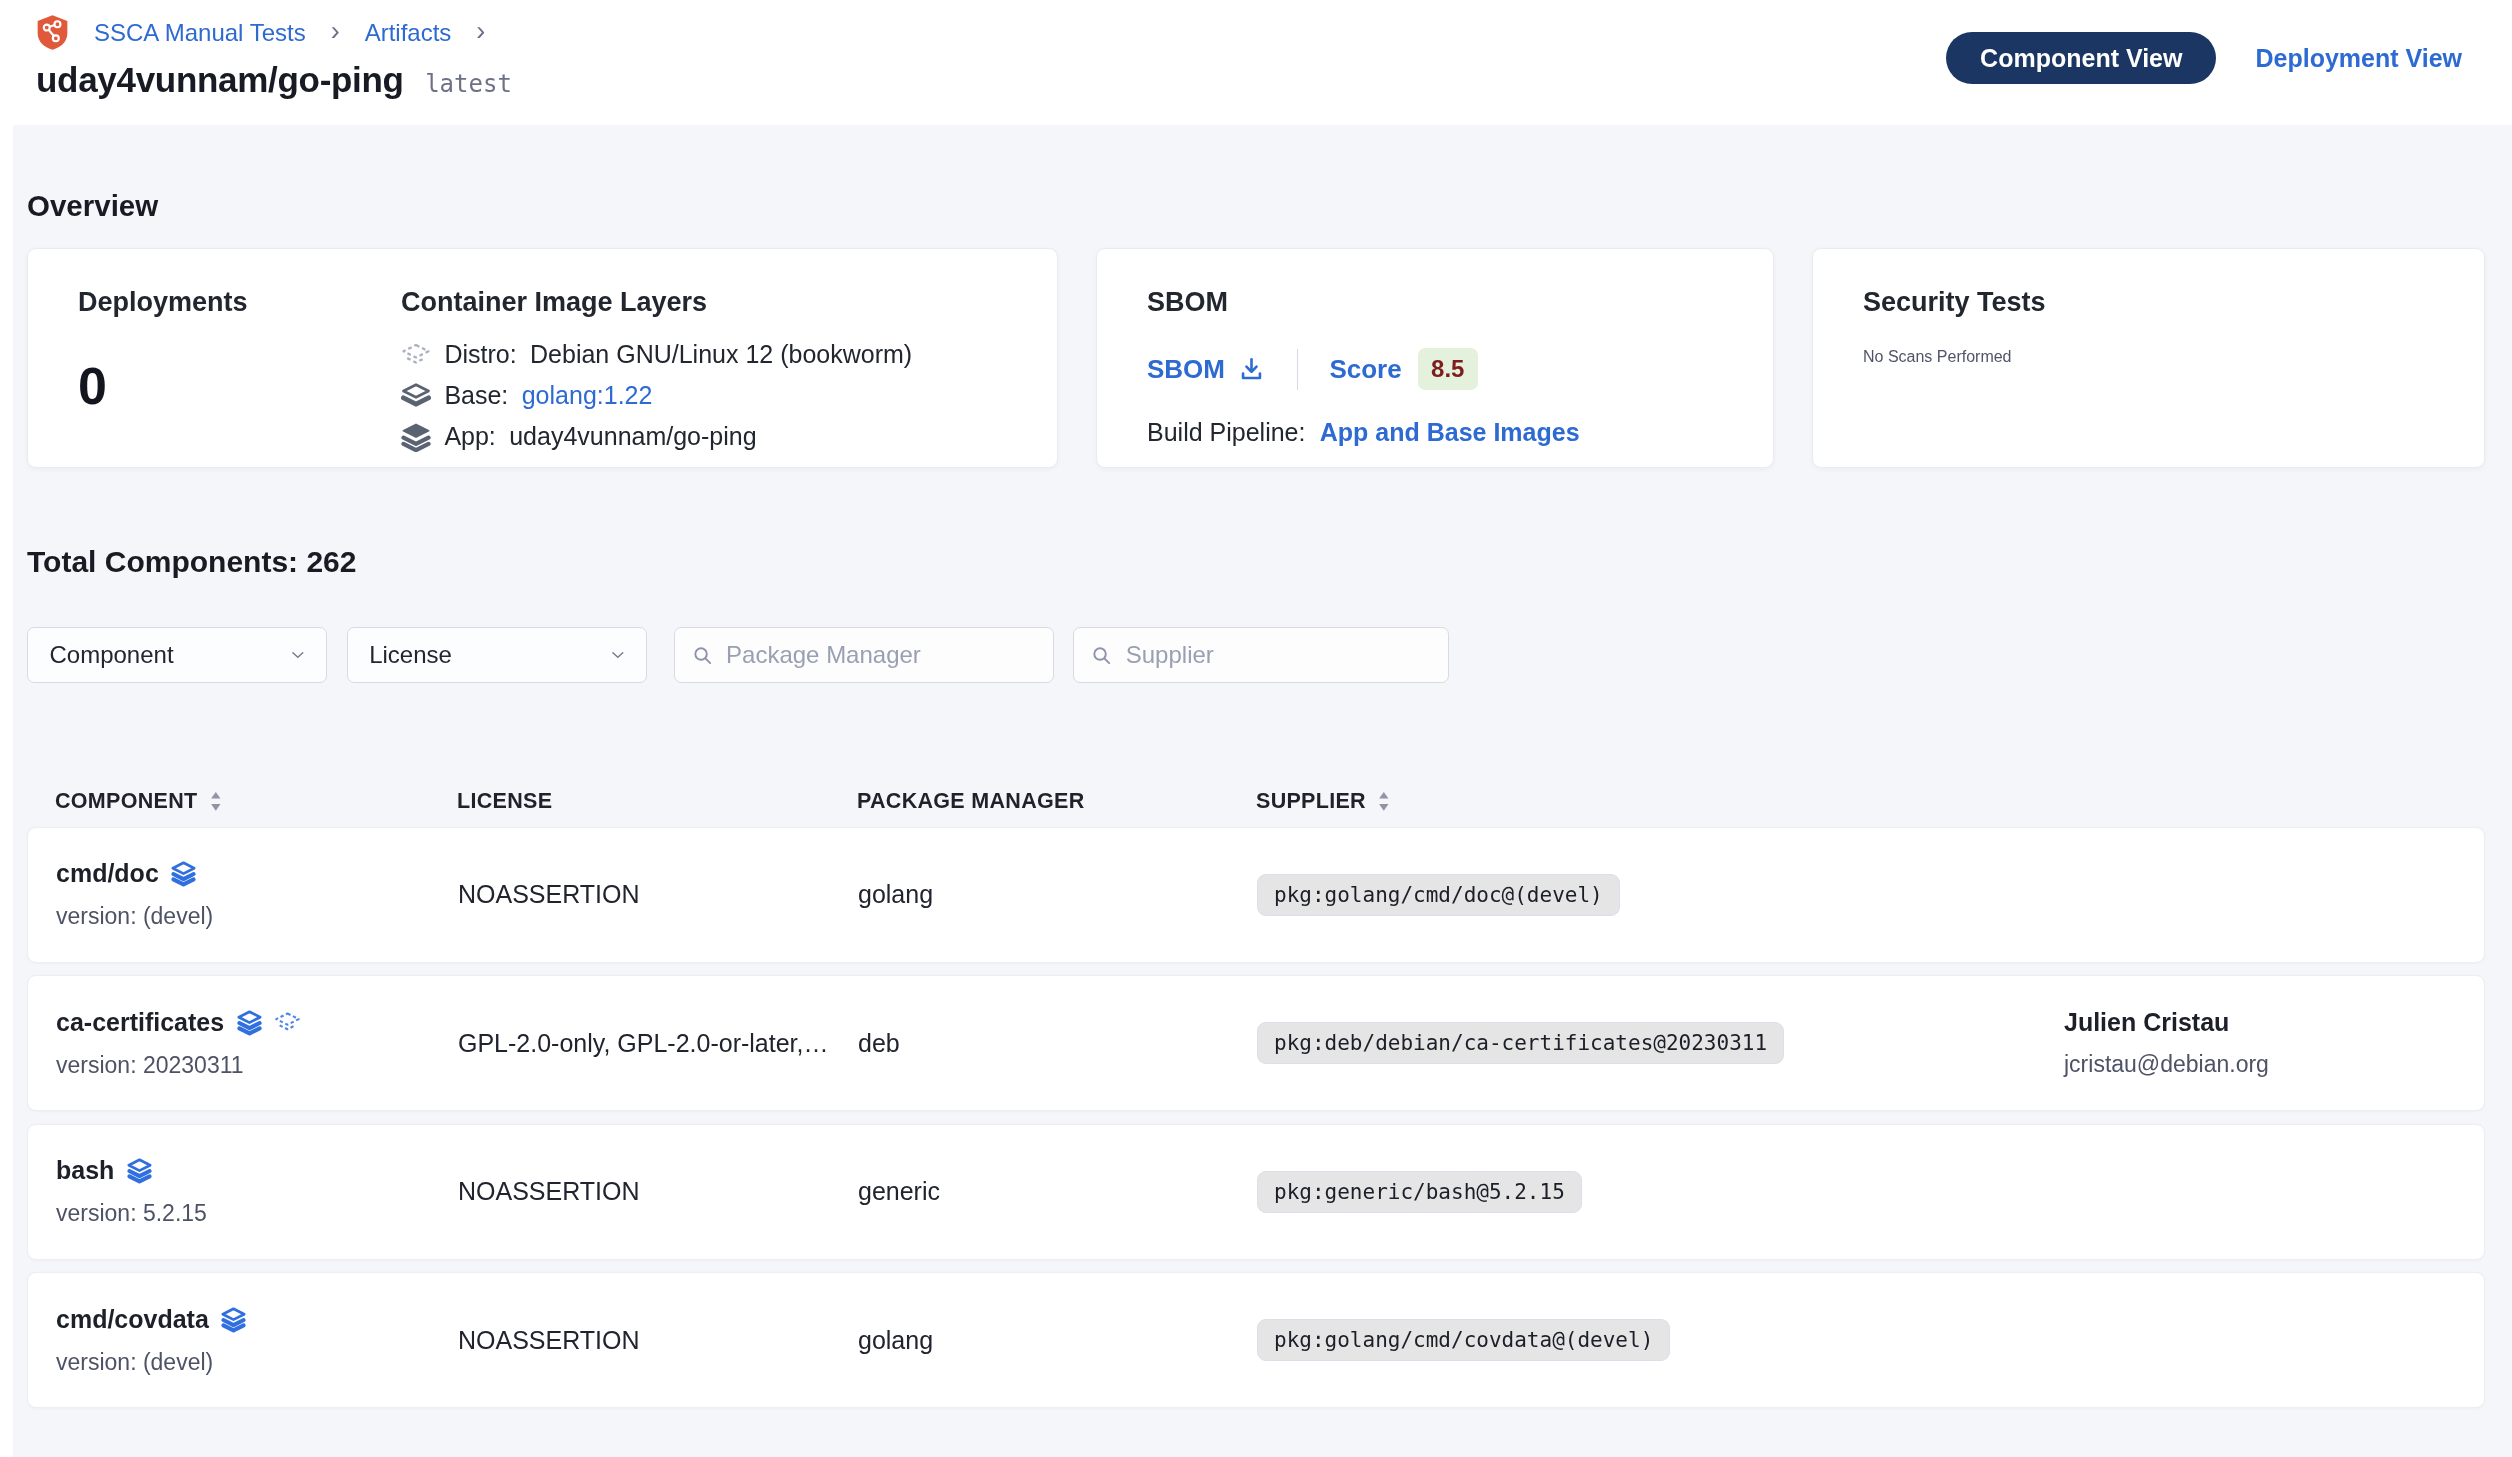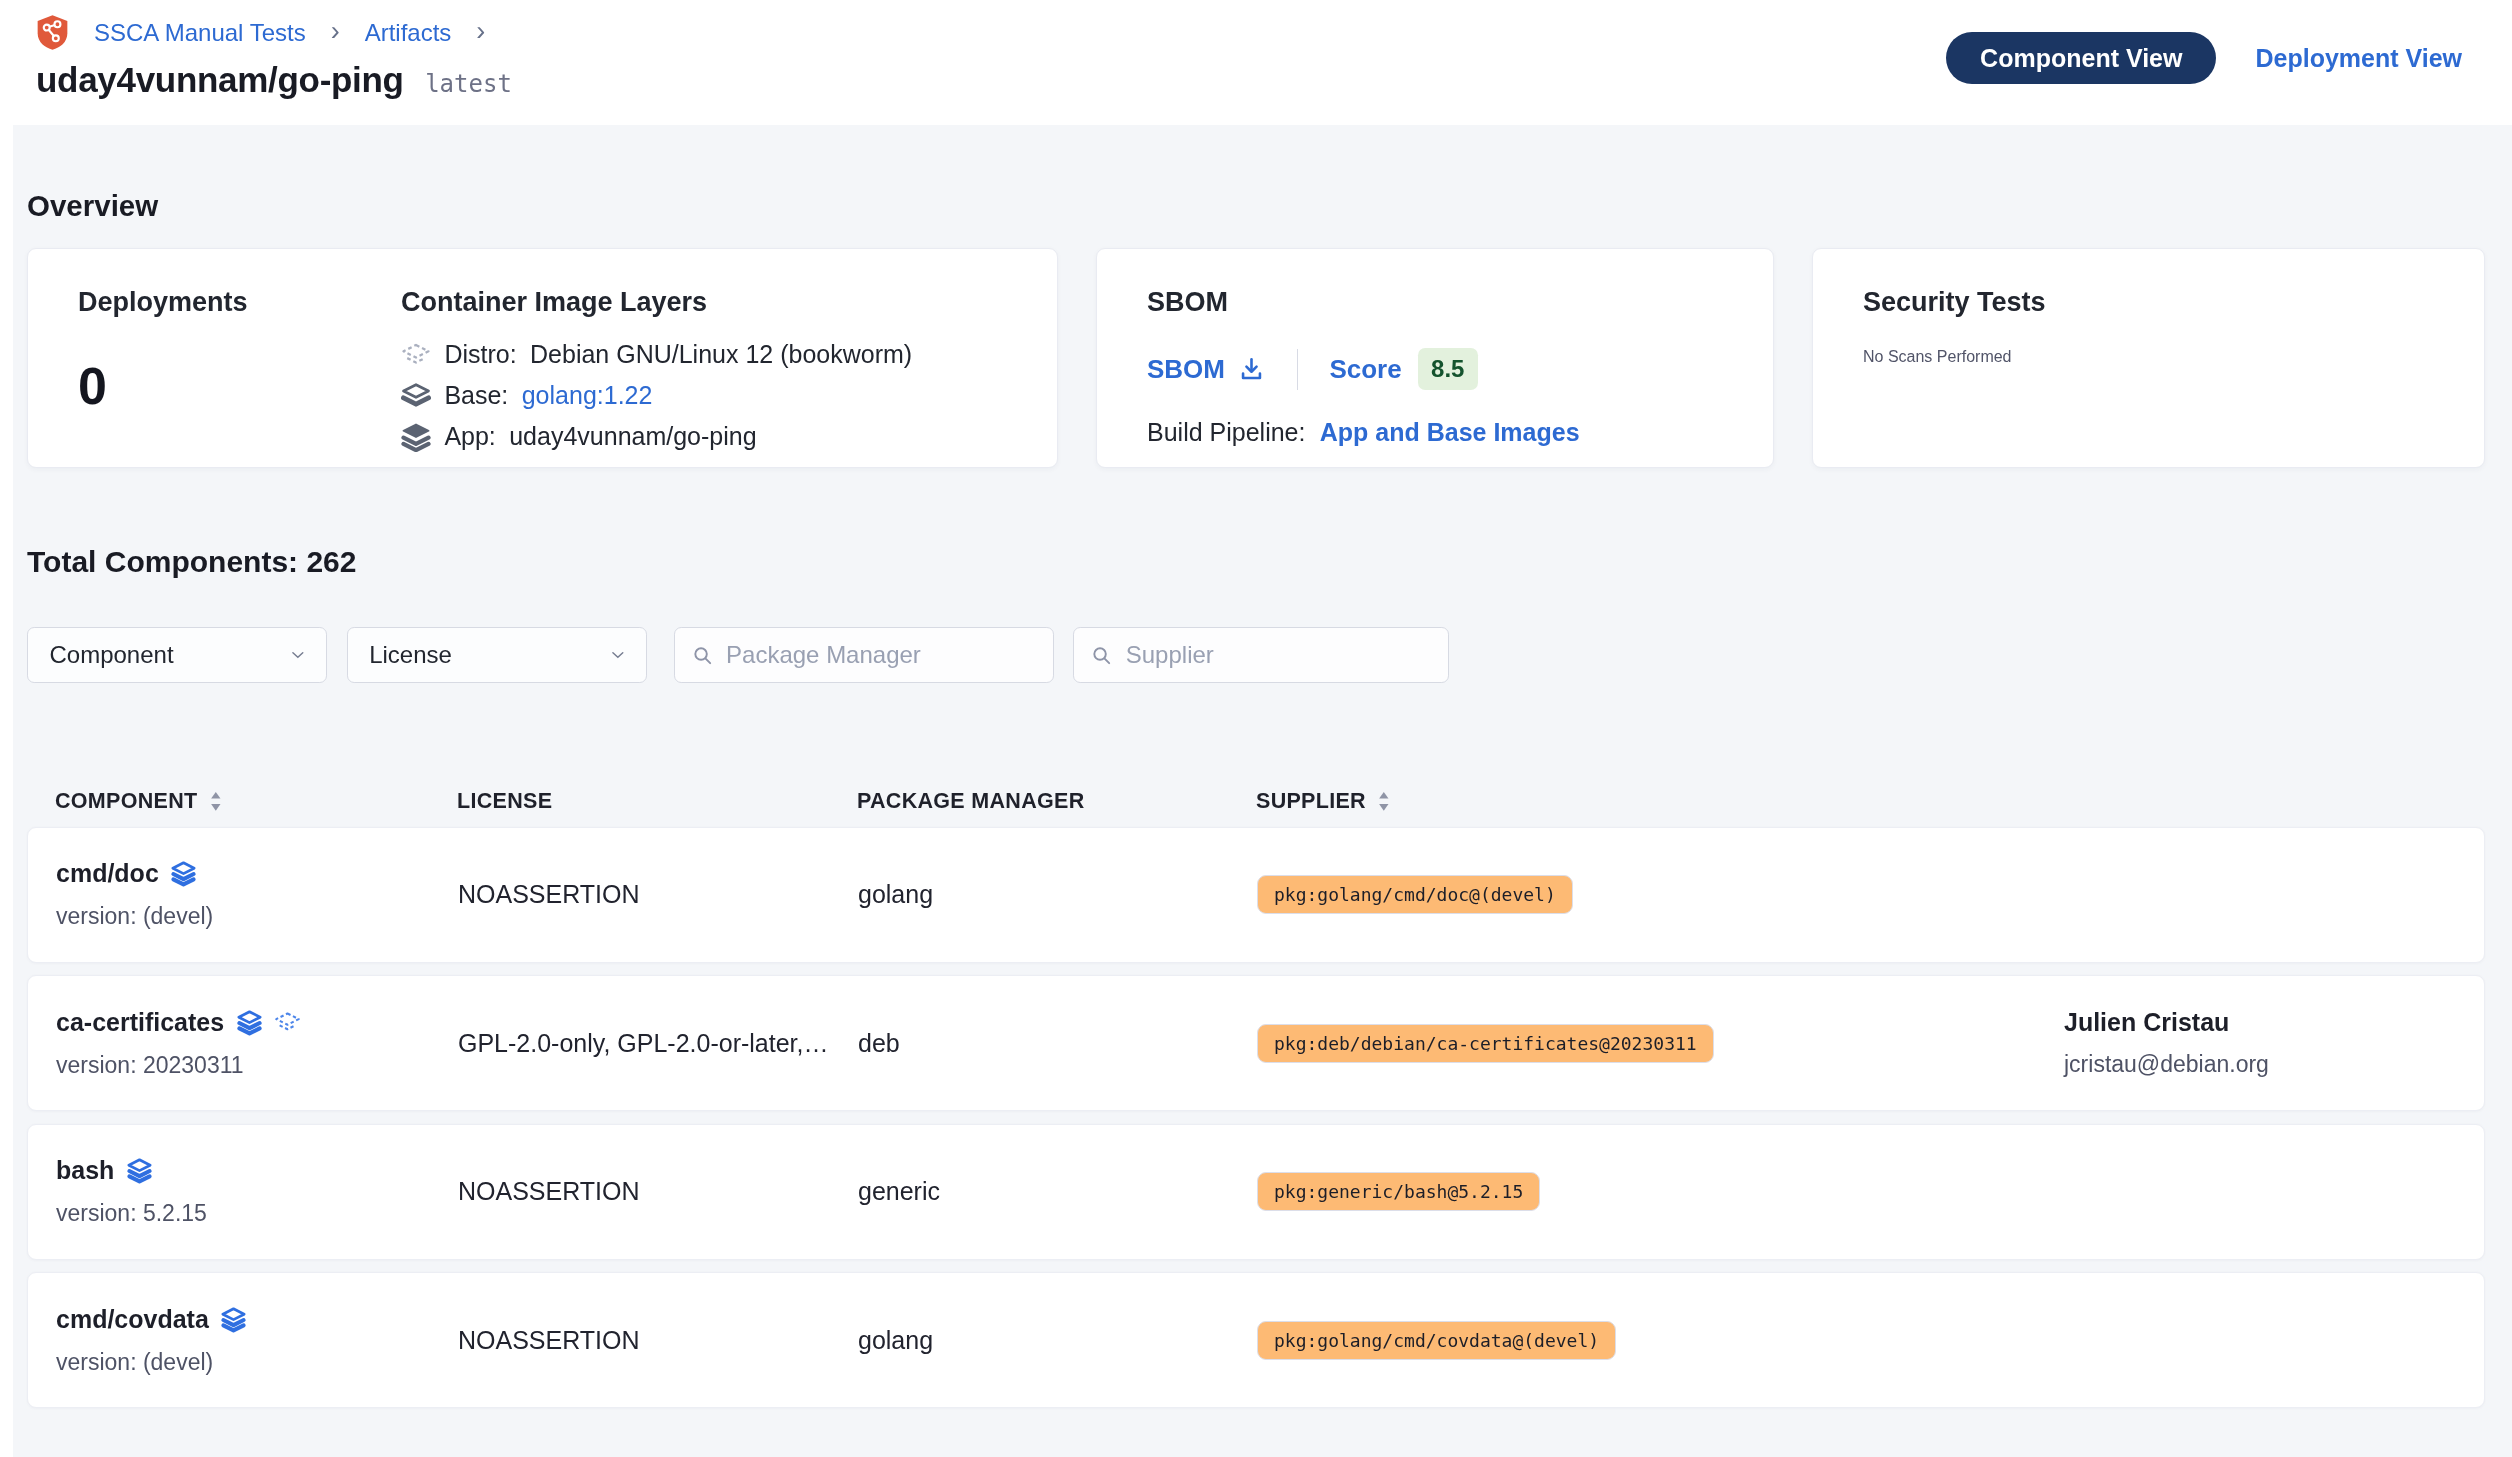--- a/index.html
+++ b/index.html
@@ -34,21 +34,21 @@
   .card-title { font-size:27px; font-weight:700; color:#22262f; }
   .depl-col { width:323px; }
   .depl-zero { font-size:52px; font-weight:700; color:#14161f; margin-top:38px; }
   .layers-list { margin-top:16px; }
   .layer-row { display:flex; align-items:center; gap:13.4px; height:41px; font-size:25px; color:#22262f; }
   .layer-row .lk { color:#2d6ad2; cursor:pointer; }
   .sbom-row { display:flex; align-items:center; margin-top:30px; }
   .sbom-dl { display:flex; align-items:center; gap:12.5px; color:#2d6ad2; font-size:26px; font-weight:700; cursor:pointer; }
   .vdiv { width:0.9px; height:41px; background:#d8dbe5; margin:0 32px; }
   .score-lbl { color:#2d6ad2; font-size:26px; font-weight:700; }
-  .score-badge { background:#e3f1dd; color:#14532d; font-size:24px; font-weight:700;
+  .score-badge { background:#e3f1dd; color:#7f1d1d; font-size:24px; font-weight:700;
     border-radius:7.2px; padding:7.2px 13.4px; margin-left:16px; }
   .bp-row { display:flex; align-items:flex-start; margin-top:28px; font-size:25px; }
   .bp-label { color:#22262f; }
   .bp-link { color:#2d6ad2; font-weight:600; margin-left:14.3px; cursor:pointer; }
   .scans-none { margin-top:30px; font-size:16px; color:#515468; }
 
   
   .total-h { margin-top:77px; font-size:30px; }
   .filters { display:flex; gap:19.7px; margin-top:48px; }
   .selectbox { width:300px; height:56px; background:#fcfdfe; border:0.9px solid #d7dae3; border-radius:7.2px;
@@ -68,22 +68,22 @@
   .th { display:flex; align-items:center; gap:12.5px; font-size:21.5px; font-weight:700;
     color:#1f212b; letter-spacing:0.3px; }
   .trow { background:#ffffff; border:0.9px solid #eceef4; border-radius:9px; height:136px;
     margin-top:12.5px; padding-left:28px; box-shadow:0 0.9px 2.7px rgba(35,43,70,.03); }
   .trow:first-of-type { margin-top:36px; }
   .comp-cell .nameline { display:flex; align-items:center; gap:11.6px; }
   .comp-name { font-size:25px; font-weight:700; color:#1d1f29; }
   .comp-version { font-size:23px; color:#4e5265; margin-top:15px; }
   .cell-txt { font-size:25px; color:#21232e; padding-right:27px; white-space:nowrap;
     overflow:hidden; text-overflow:ellipsis; }
-  .purl-badge { display:inline-block; font-family:"DejaVu Sans Mono", monospace; font-size:18px;
-    color:#1c1e28; background:#fdba74; border:1.8px solid #dcdee9; border-radius:9px; padding:8px 16px; }
+  .purl-badge { display:inline-block; font-family:"DejaVu Sans Mono", monospace; font-size:21px;
+    color:#1c1e28; background:#e5e5e5; border:1.8px solid #dcdee9; border-radius:9px; padding:8px 16px; }
   .sup-name { font-size:25px; font-weight:600; color:#1d1f29; }
   .sup-email { font-size:23px; color:#4e5265; margin-top:13.4px; }
   svg { display:block; flex:none; }
 </style>
 </head>
 <body>
 
 <div class="topbar">
   <div class="crumbs">
     <span>

